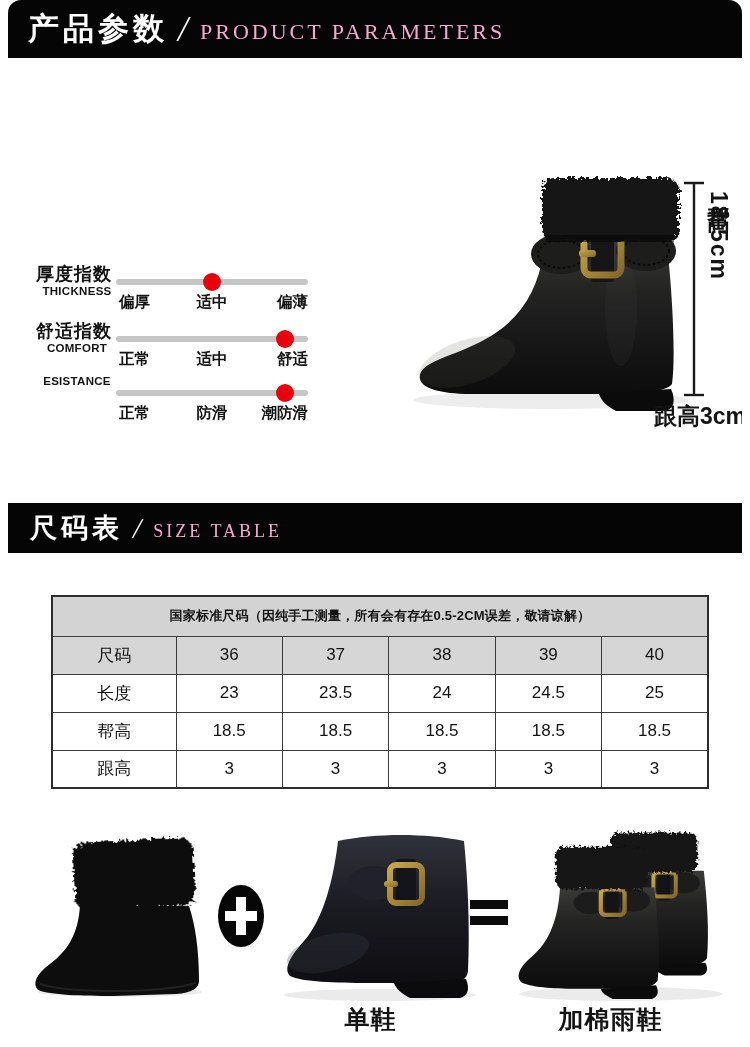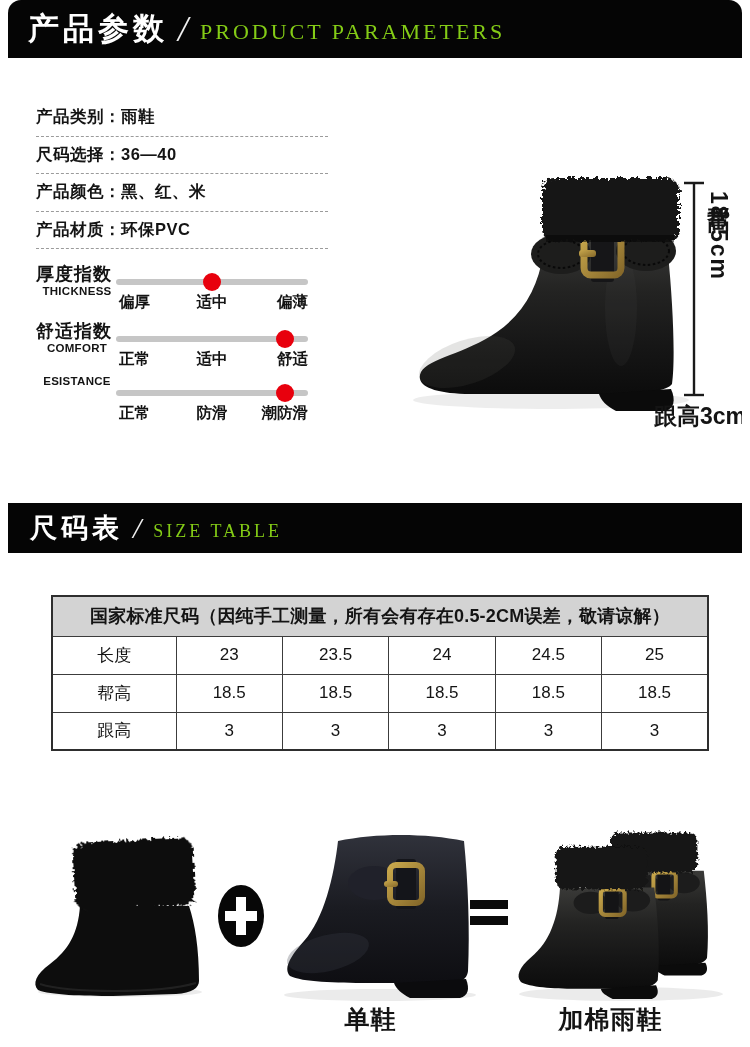--- a/index.html
+++ b/index.html
@@ -15,21 +15,21 @@
     display:flex; align-items:center; font-family:"Liberation Serif", serif;
   }
   .bar1 { top:0; height:58px; padding-left:20px; }
   .bar2 { top:503px; height:50px; padding-left:22px; }
   .bar-zh { font-weight:700; letter-spacing:4px; }
   .bar1 .bar-zh { font-size:31px; }
   .bar2 .bar-zh { font-size:27px; }
   .bar-slash { font-weight:300; font-style:italic; margin:0 12px 0 10px; opacity:.95; }
   .bar1 .bar-slash { font-size:36px; }
   .bar2 .bar-slash { font-size:30px; }
-  .bar-en { letter-spacing:3px; color:#84cc16; margin-top:6px; }
+  .bar-en { letter-spacing:3px; color:#f9a8d4; margin-top:6px; }
   .bar1 .bar-en { font-size:22px; }
   .bar2 .bar-en { font-size:18px; }
   
   .params { position:absolute; left:28px; top:99px; width:292px; }
   .param-row {
     height:37.5px; display:flex; align-items:center;
     border-bottom:1px dashed #9b9b9b;
     font-size:16.5px; font-weight:700; letter-spacing:.5px;
   }
   
@@ -57,21 +57,21 @@
   
   .size-table {
     position:absolute; left:43px; top:595px; width:658px;
     border-collapse:collapse; table-layout:fixed;
     border:2px solid #2e2e2e; font-size:17px;
   }
   .size-table td {
     border:1px solid #3c3c3c; text-align:center; vertical-align:middle;
     height:38px; background:#ffffff;
   }
-  .size-table .t-title { background:#d3d3d3; font-size:18px; font-weight:600; letter-spacing:.2px; height:40px; }
+  .size-table .t-title { background:#d3d3d3; font-size:13px; font-weight:600; letter-spacing:.2px; height:40px; }
   .size-table tr.gray td { background:#d6d6d6; }
   .combo-img { position:absolute; }
   .plus-svg { position:absolute; left:209px; top:884px; }
   .equals-svg { position:absolute; left:462px; top:900px; }
   .combo-label { position:absolute; top:1003px; text-align:center;
     font-size:25px; font-weight:700; letter-spacing:1px; }
   .cl0 { left:8px;  width:212px; }
   .cl1 { left:270px; width:185px; }
   .cl2 { left:495px; width:215px; }
 </style>
@@ -112,38 +112,20 @@
       </g>
     </defs>
   </svg>
 
   <header class="bar bar1">
     <span class="bar-zh">产品参数</span>
     <span class="bar-slash">/</span>
     <span class="bar-en">PRODUCT PARAMETERS</span>
   </header>
 
-  <section class="params">
-    <div class="param-row">
-      <span>产品类别：</span>
-        <span>雨鞋</span>
-    </div>
-    <div class="param-row">
-      <span>尺码选择：</span>
-        <span>36—40</span>
-    </div>
-    <div class="param-row">
-      <span>产品颜色：</span>
-        <span>黑、红、米</span>
-    </div>
-    <div class="param-row">
-      <span>产品材质：</span>
-        <span>环保PVC</span>
-    </div>
-  </section>
 
   <div class="index-row ir0">
     <div class="index-label">厚度指数</div>
     <div class="index-sublabel">THICKNESS</div>
     <div class="slider">
       <div class="slider-track"></div>
       <div class="slider-dot" style="left:87px"></div>
       <div class="slider-ticks">
         <span class="tick t0">偏厚</span>
         <span class="tick t1">适中</span>
@@ -216,20 +198,28 @@
         <col>
         <col>
         <col>
         <col>
         <col>
     </colgroup>
     <tbody>
       <tr>
         <td class="t-title" colspan="6">国家标准尺码（因纯手工测量，所有会有存在0.5-2CM误差，敬请谅解）</td>
       </tr>
+      <tr class="gray">
+        <td>尺码</td>
+        <td>36</td>
+        <td>37</td>
+        <td>38</td>
+        <td>39</td>
+        <td>40</td>
+      </tr>
       <tr>
         <td>长度</td>
         <td>23</td>
         <td>23.5</td>
         <td>24</td>
         <td>24.5</td>
         <td>25</td>
       </tr>
       <tr>
         <td>帮高</td>

